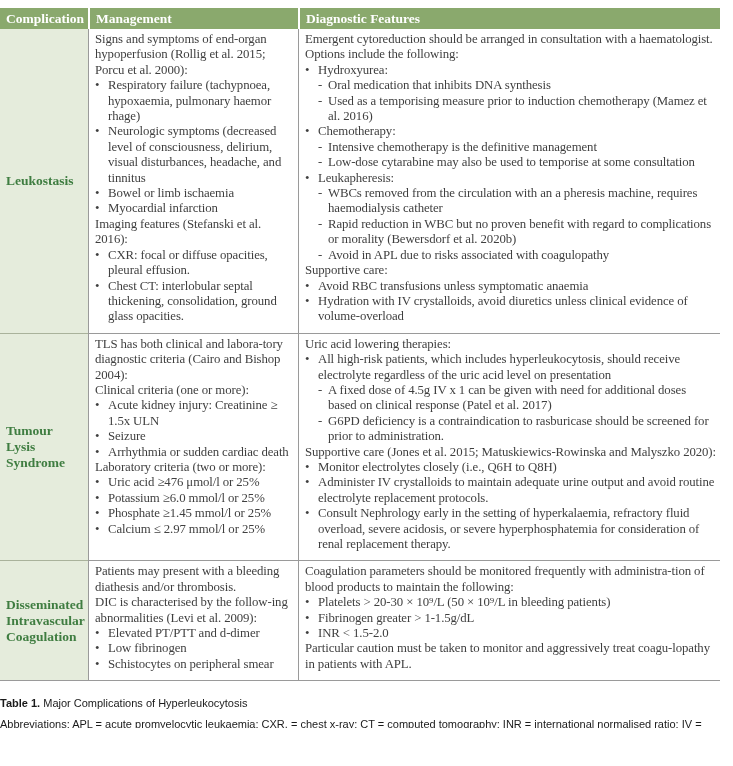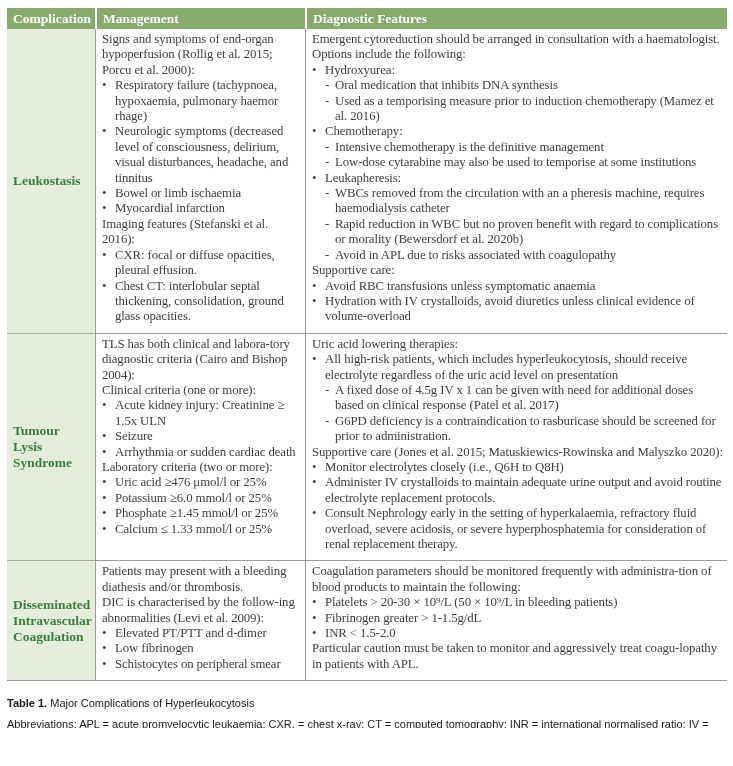--- a/index.html
+++ b/index.html
@@ -1,18 +1,18 @@
 <!DOCTYPE html>
 <html style="--header-bg: #8aa96d; --row-label-bg: #e5ecdc; --row-label-text: #3f7d41;"><head>
 <meta charset="utf-8">
 <style>
   html,body{margin:0;padding:0;background:#fff;}
   .page{
     width:733px;height:728px;box-sizing:border-box;
-    padding:8px 6px 0 7px;background:#fff;
+    padding:8px 6px 0 0;background:#fff;
     font-family:"Liberation Serif","DejaVu Serif",serif;
     color:#3f3f3f;position:relative;overflow:hidden;
   }
   .tbl{
     display:grid;
     grid-template-columns:88px 210px 1fr;
     width:720px;
     border-bottom:1px solid #9a9a9a;
   }
   .hdr{
@@ -112,21 +112,21 @@
         <div class="blk li">
           <span class="marker">•</span>
           <span class="txt">Chemotherapy:</span>
         </div>
         <div class="blk li2">
           <span class="marker">-</span>
           <span class="txt">Intensive chemotherapy is the definitive management</span>
         </div>
         <div class="blk li2">
           <span class="marker">-</span>
-          <span class="txt">Low-dose cytarabine may also be used to temporise at some institutions</span>
+          <span class="txt">Low-dose cytarabine may also be used to temporise at some consultation</span>
         </div>
         <div class="blk li">
           <span class="marker">•</span>
           <span class="txt">Leukapheresis:</span>
         </div>
         <div class="blk li2">
           <span class="marker">-</span>
           <span class="txt">WBCs removed from the circulation with an  a pheresis machine, requires haemodialysis catheter</span>
         </div>
         <div class="blk li2">
@@ -174,21 +174,21 @@
         <div class="blk li">
           <span class="marker">•</span>
           <span class="txt">Potassium ≥6.0 mmol/l or 25%</span>
         </div>
         <div class="blk li">
           <span class="marker">•</span>
           <span class="txt">Phosphate ≥1.45 mmol/l or 25%</span>
         </div>
         <div class="blk li">
           <span class="marker">•</span>
-          <span class="txt">Calcium ≤ 1.33 mmol/l or 25%</span>
+          <span class="txt">Calcium ≤ 2.97 mmol/l or 25%</span>
         </div>
       </div>
     <div class="cell c3 r2">
         <div class="blk p">Uric acid lowering therapies:</div>
         <div class="blk li">
           <span class="marker">•</span>
           <span class="txt">All high-risk patients, which includes hyperleukocytosis, should receive electrolyte regardless of the uric acid level on presentation</span>
         </div>
         <div class="blk li2">
           <span class="marker">-</span>

